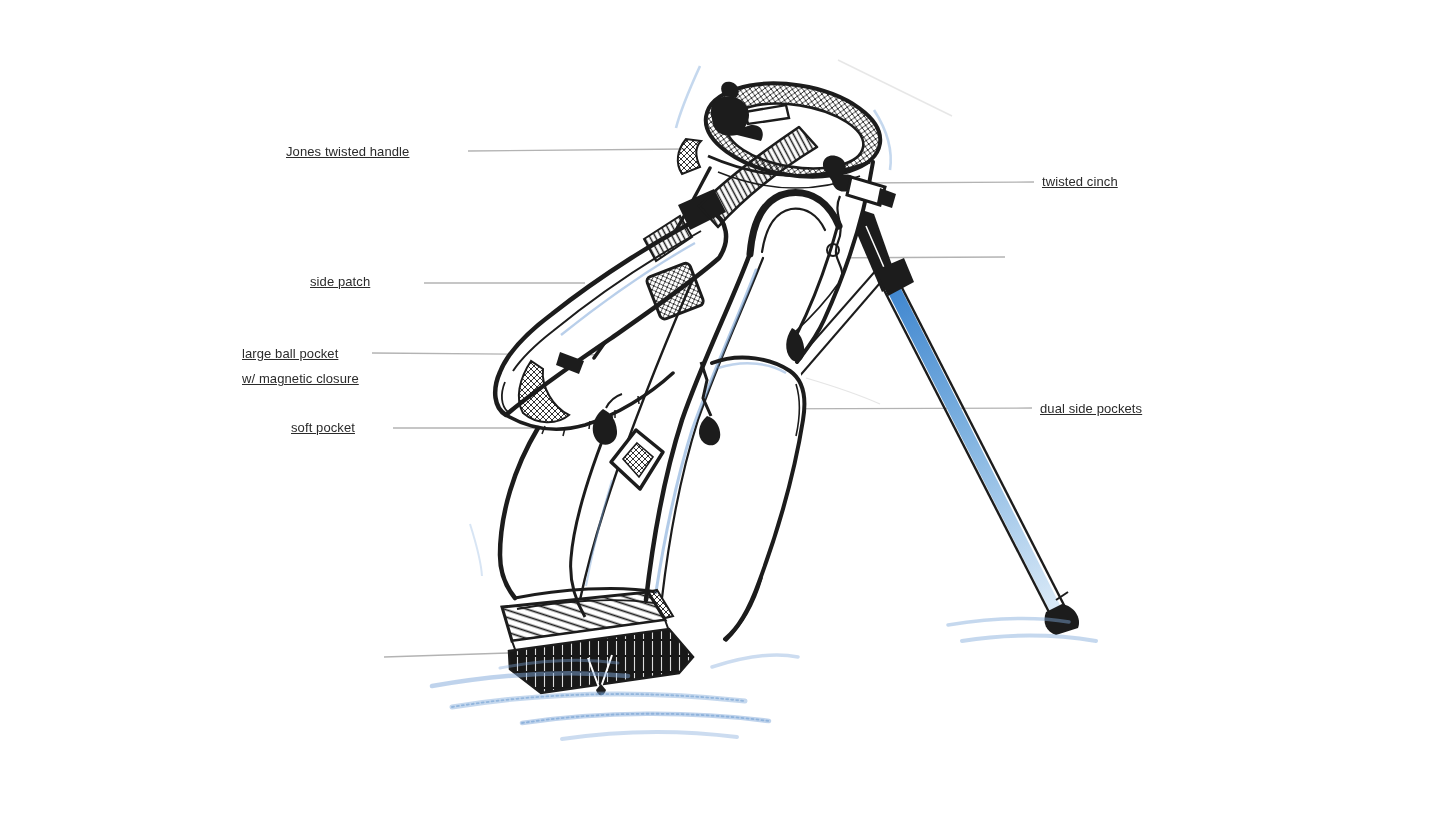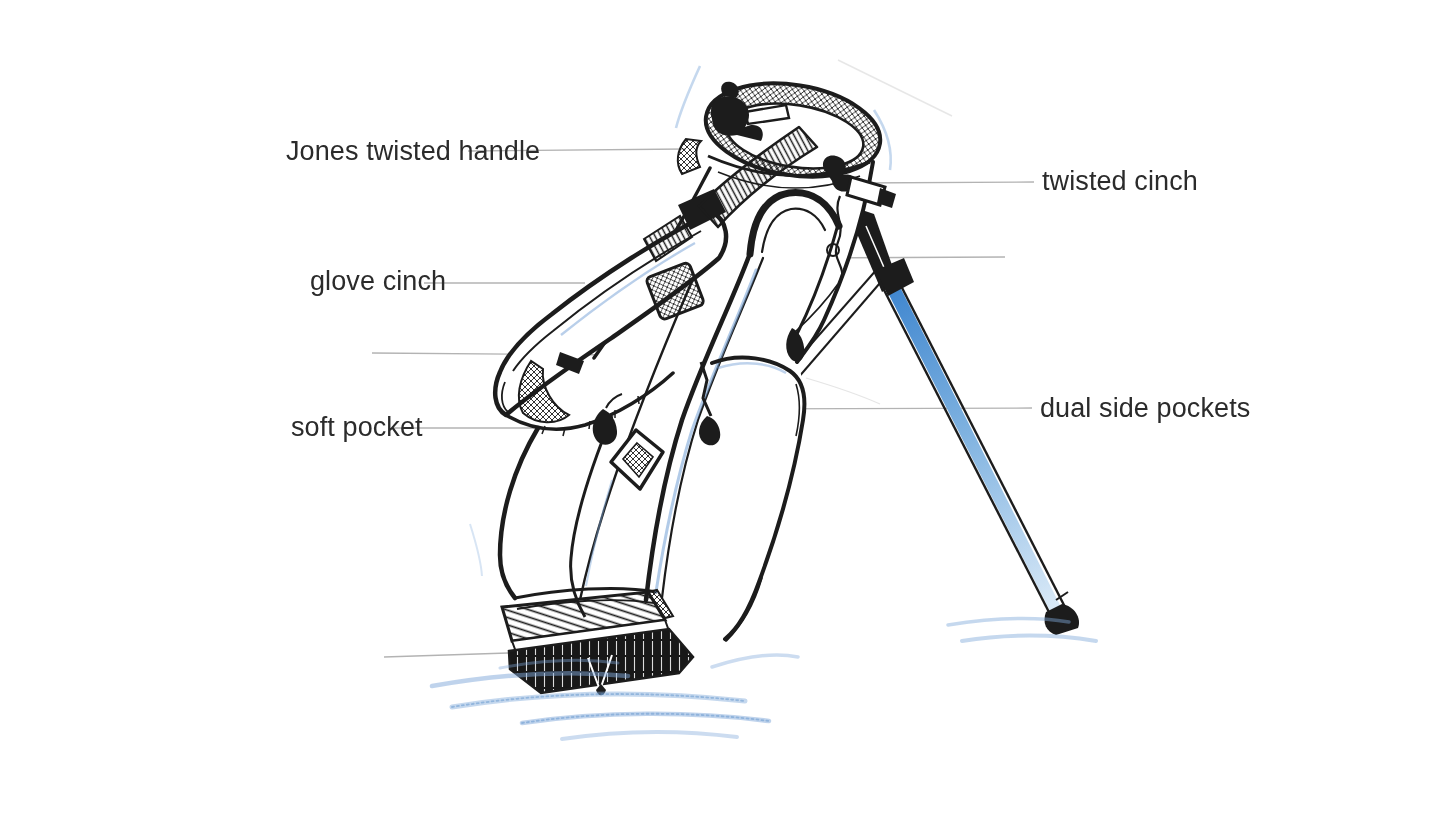--- a/index.html
+++ b/index.html
@@ -6,25 +6,26 @@
   #stage{
     position:relative;
     width:1445px;height:813px;
     background:#ffffff;
     overflow:hidden;
     font-family:"Liberation Sans", sans-serif;
   }
   #sketch-svg{position:absolute;left:0;top:0;}
   .callout{
     position:absolute;
-    font-size:27px;
+    font-size:13px;
     line-height:25px;
     color:#2b2b2b;
     letter-spacing:0.1px;
     white-space:nowrap;
+    text-decoration:underline;
   }
   .callout span{display:block;}
 </style>
 </head>
 <body>
 
 <div id="stage">
 
   <svg id="sketch-svg" width="1445" height="813" viewBox="0 0 1445 813">
     <defs>
@@ -186,22 +187,26 @@
       <path d="M712 667 C746 656 774 652 798 657" stroke-width="3.5" opacity="0.4"></path>
       <path d="M948 625 C992 618 1032 616 1069 622" stroke-width="3.5" opacity="0.45"></path>
       <path d="M962 641 C1006 634 1054 634 1096 641" stroke-width="4" opacity="0.45"></path>
       <path d="M452 707 C545 692 645 690 745 701" stroke="#5f93cc" stroke-width="1.8" stroke-dasharray="2 3" opacity="0.5"></path>
       <path d="M522 723 C602 711 692 711 769 721" stroke="#5f93cc" stroke-width="1.8" stroke-dasharray="2 3" opacity="0.5"></path>
     </g>
   </svg>
 
   <div class="callout" style="left:286px;top:139px">Jones twisted handle</div>
 
-  <div class="callout" style="left:310px;top:269px">glove cinch</div>
-
+  <div class="callout" style="left:310px;top:269px">side patch</div>
+
+  <div class="callout" style="left:242px;top:341px">
+    <span>large ball pocket</span>
+    <span>w/ magnetic closure</span>
+  </div>
 
   <div class="callout" style="left:291px;top:415px">soft pocket</div>
 
 
   <div class="callout" style="left:1042px;top:169px">twisted cinch</div>
 
 
   <div class="callout" style="left:1040px;top:396px">dual side pockets</div>
 
 </div>

